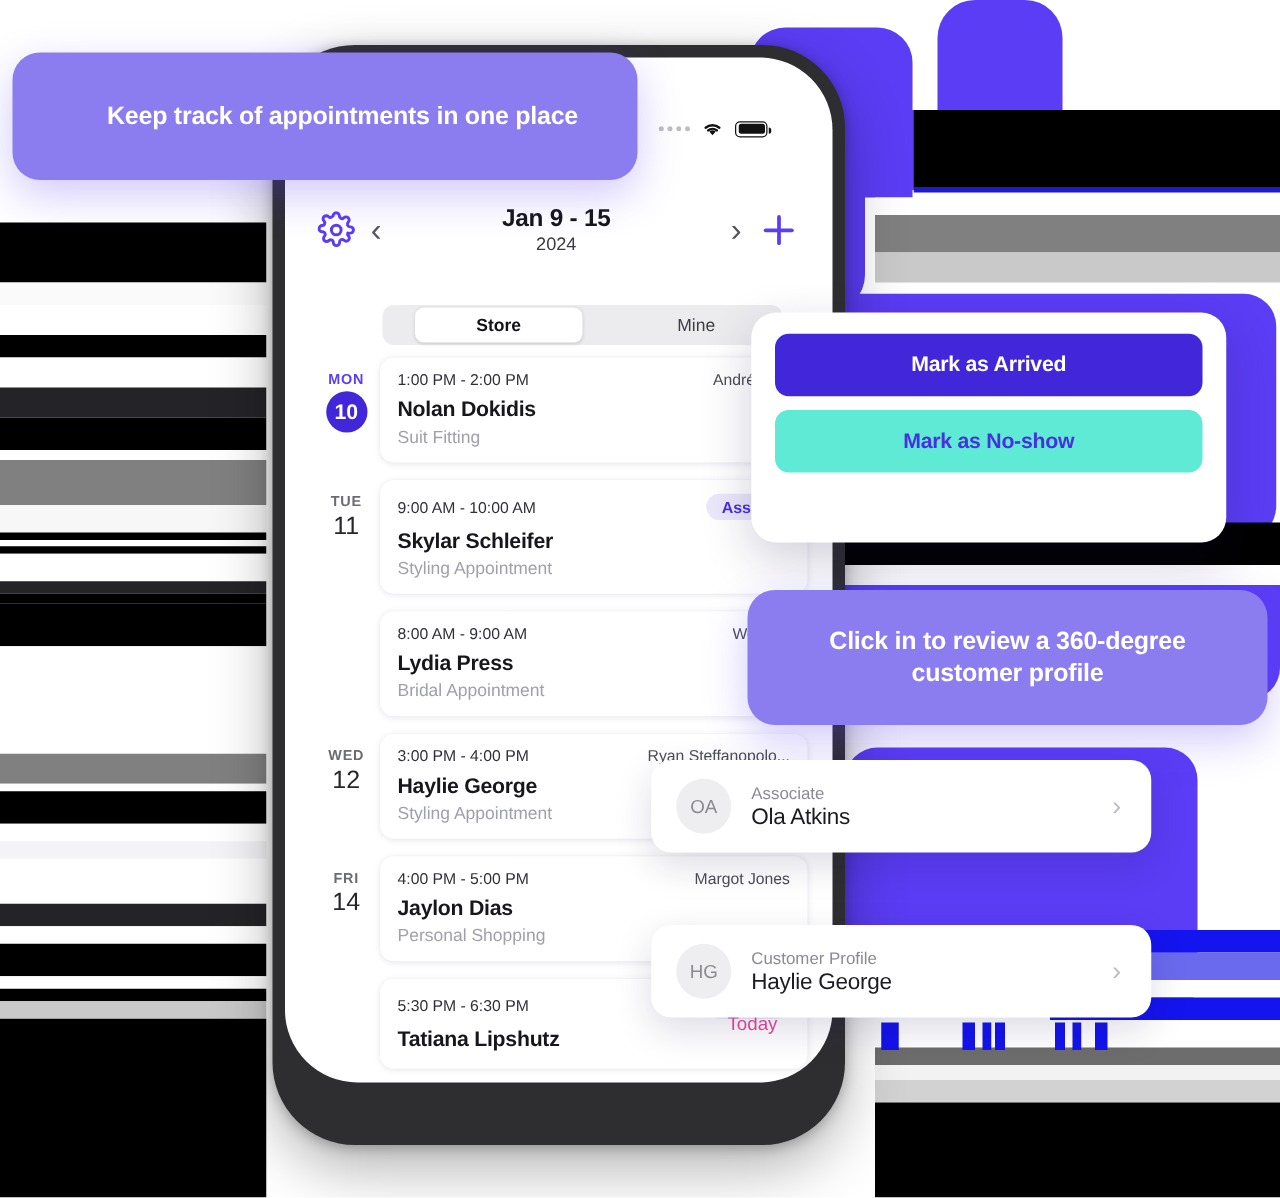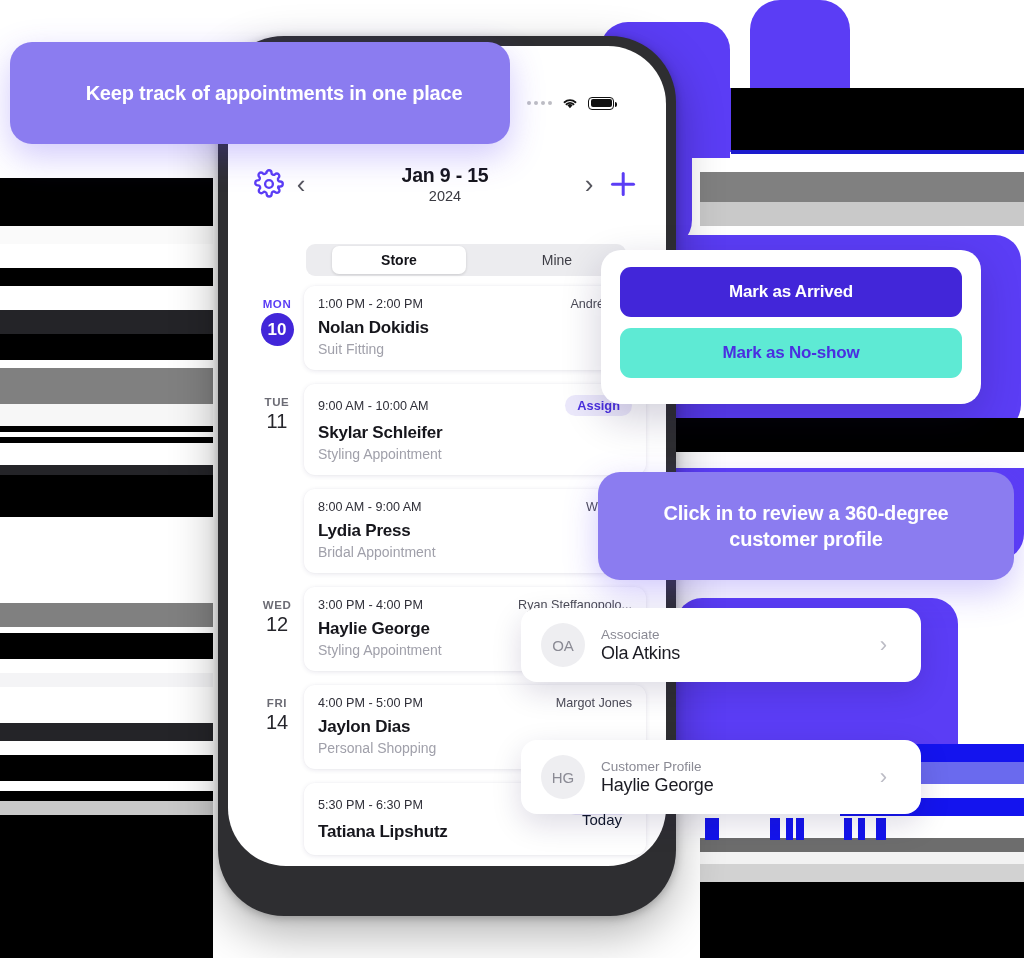--- a/index.html
+++ b/index.html
@@ -102,48 +102,48 @@
   }
   .assign-pill {
     background: #ebe8fb; color: #4a2fe0; font-size: 12.8px; font-weight: 700;
     border-radius: 11px; padding: 3px 12px; white-space: nowrap;
   }
   .appt-name { font-size: 17px; font-weight: 700; color: #16161c; margin-top: 7px; letter-spacing: -.2px; }
   .appt-type { font-size: 14px; color: #a0a0aa; margin-top: 3px; }
 
   .today-link {
     position: absolute; right: 44px; bottom: 38px;
-    font-size: 15px; color: #0f172a; font-weight: 400;
+    font-size: 15px; color: #ec4899; font-weight: 400;
   }
 
   
   .callout {
     position: absolute; background: #8b7cf0; border-radius: 22px;
     color: #ffffff; font-weight: 700; text-align: center;
     display: flex; align-items: center; justify-content: center;
     box-shadow: 0 12px 34px rgba(91,61,245,.28);
   }
   #callout-1 { left: 10px; top: 42px; width: 500px; height: 102px; font-size: 20px; letter-spacing: -.2px; padding-left: 28px; }
   #callout-2 { left: 598px; top: 472px; width: 416px; height: 108px; font-size: 20px; line-height: 1.32; letter-spacing: -.2px; padding: 0 30px; }
 
   #action-popup {
-    position: absolute; left: 601px; top: 250px; width: 380px; height: 154px;
+    position: absolute; left: 601px; top: 250px; width: 380px; height: 184px;
     background: #ffffff; border-radius: 20px; padding: 17px 19px;
     box-shadow: 0 14px 40px rgba(24,16,72,.20);
   }
   .act-btn {
     height: 50px; border-radius: 11px; display:flex; align-items:center; justify-content:center;
     font-size: 17px; font-weight: 700; letter-spacing: -.2px;
   }
   .act-primary { background: #4226d9; color: #ffffff; }
   .act-secondary { background: #5eead4; color: #4a2fe0; margin-top: 11px; }
 
   .profile-card {
     position: absolute; background: #ffffff; border-radius: 16px;
-    display: flex; align-items: center; padding: 0 34px 0 20px;
+    display: flex; align-items: center; padding: 0 24px 0 20px;
     box-shadow: 0 10px 30px rgba(24,16,72,.15);
   }
   #profile-associate { left: 521px; top: 608px; width: 400px; height: 74px; }
   #profile-customer  { left: 521px; top: 696px; width: 400px; height: 74px; margin-top: 44px; }
   .avatar {
     width: 44px; height: 44px; border-radius: 50%; background: #eeeef1;
     color: #8a8a94; font-size: 15px; display:flex; align-items:center; justify-content:center;
     flex: none; margin-right: 16px;
   }
   .pc-text { flex: 1; min-width: 0; }

